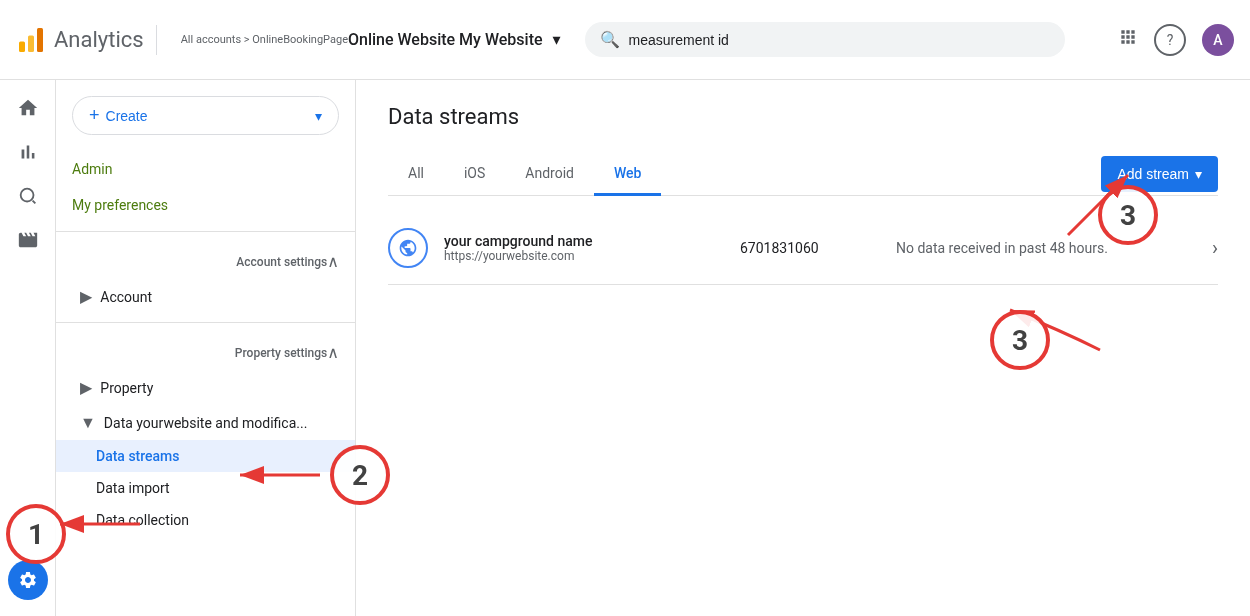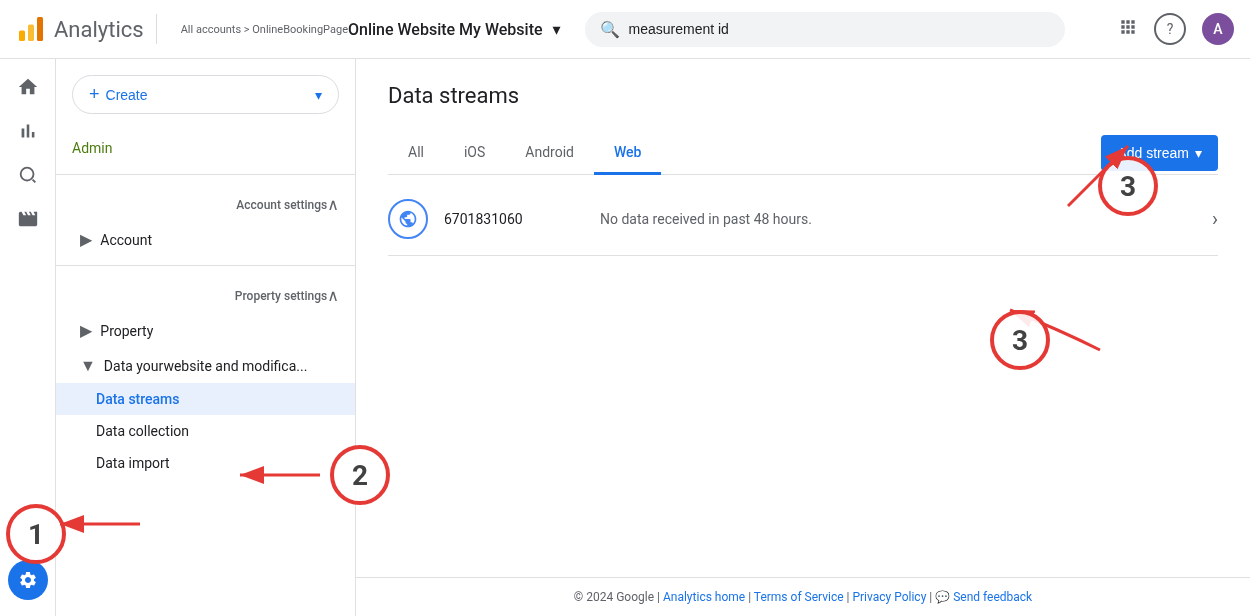--- a/index.html
+++ b/index.html
@@ -1,20 +1,20 @@
 <!DOCTYPE html>
 <html><head>
   <meta charset="utf-8">
   <style>
     * { box-sizing: border-box; margin: 0; padding: 0; }
     body { font-family: 'Google Sans', Roboto, Arial, sans-serif; font-size: 14px; color: #202124; background: #fff; width: 1250px; height: 616px; overflow: hidden; display: flex; flex-direction: column; }
 
     
     .header {
-      display: flex; align-items: center; height: 59px; padding: 0 16px;
+      display: flex; align-items: center; height: 80px; padding: 0 16px;
       border-bottom: 1px solid #e0e0e0; flex-shrink: 0; gap: 12px;
     }
     .logo-area { display: flex; align-items: center; gap: 8px; padding-right: 12px; border-right: 1px solid #dadce0; }
     .logo-icon { width: 30px; height: 30px; }
     .logo-text { font-size: 22px; color: #5f6368; font-weight: 400; }
     .account-selector { display: flex; padding: 0 12px; cursor: pointer; }
     .account-breadcrumb { font-size: 11px; color: #5f6368; display: flex; align-items: center; gap: 4px; }
     .account-name { font-size: 16px; color: #202124; font-weight: 500; display: flex; align-items: center; gap: 10px; }
     .search-bar {
       flex: 1; max-width: 480px; display: flex; align-items: center;
@@ -75,21 +75,21 @@
       display: flex; align-items: center; padding: 8px 16px 8px 40px;
       cursor: pointer; font-size: 14px; color: #202124;
     }
     .sub-sub-item.active { color: #1a73e8; background: #e8f0fe; font-weight: 500; }
 
     
     .content { flex: 1; overflow-y: auto; padding: 24px 32px; }
     .page-title { font-size: 22px; font-weight: 400; color: #202124; margin-bottom: 24px; }
 
     
-    .tabs { display: flex; align-items: center; border-bottom: 1px solid #e0e0e0; margin-bottom: 8px; gap: 0; }
+    .tabs { display: flex; align-items: center; border-bottom: 1px solid #e0e0e0; margin-bottom: 16px; gap: 0; }
     .tab {
       padding: 12px 20px; cursor: pointer; font-size: 14px; color: #5f6368;
       border-bottom: 3px solid transparent; margin-bottom: -1px;
     }
     .tab.active { color: #1a73e8; border-bottom-color: #1a73e8; font-weight: 500; }
     .tab-actions { margin-left: auto; }
     .add-stream-btn {
       display: flex; align-items: center; gap: 6px; background: #1a73e8; color: white;
       border: none; border-radius: 4px; padding: 10px 16px; cursor: pointer;
       font-size: 14px; font-weight: 500;
@@ -206,20 +206,23 @@
   <div class="nav-sidebar">
     <button class="create-btn">
       <span style="font-size:18px;color:#1a73e8;">+</span>
       <span>Create</span>
       <span style="margin-left:auto;">▾</span>
     </button>
 
     <div class="nav-item">
       <span>Admin</span>
     </div>
+    <div class="nav-item">
+      <span>My preferences</span>
+    </div>
 
     <div class="nav-divider"></div>
 
     <div class="section-header">
       <span>Account settings</span>
       <span class="chevron">∧</span>
     </div>
     <div class="sub-item">
       <span class="toggle-icon">▶</span>
       <span>Account</span>
@@ -236,24 +239,24 @@
       <span>Property</span>
     </div>
     <div class="sub-item">
       <span class="toggle-icon">▼</span>
       <span>Data yourwebsite and modifica...</span>
     </div>
     <div class="sub-sub-item active">
       <span>Data streams</span>
     </div>
     <div class="sub-sub-item">
+      <span>Data import</span>
+    </div>
+    <div class="sub-sub-item">
       <span>Data collection</span>
-    </div>
-    <div class="sub-sub-item">
-      <span>Data import</span>
     </div>
   </div>
 
   <div class="content-wrapper">
     <div class="content">
       <h1 class="page-title">Data streams</h1>
 
       <div class="tabs">
         <div class="tab">
           <span>All</span>
@@ -273,20 +276,24 @@
             <span>▾</span>
           </button>
         </div>
       </div>
 
       <div class="stream-row">
         <div class="stream-icon">
           <svg width="20" height="20" viewBox="0 0 24 24" fill="#4285f4">
               <path d="M12 2C6.48 2 2 6.48 2 12s4.48 10 10 10 10-4.48 10-10S17.52 2 12 2zm-1 17.93c-3.95-.49-7-3.85-7-7.93 0-.62.08-1.21.21-1.79L9 15v1c0 1.1.9 2 2 2v1.93zm6.9-2.54c-.26-.81-1-1.39-1.9-1.39h-1v-3c0-.55-.45-1-1-1H8v-2h2c.55 0 1-.45 1-1V7h2c1.1 0 2-.9 2-2v-.41c2.93 1.19 5 4.06 5 7.41 0 2.08-.8 3.97-2.1 5.39z"></path>
             </svg>
+        </div>
+        <div class="stream-info">
+          <div class="stream-name">your campground name</div>
+          <div class="stream-url">https://yourwebsite.com</div>
         </div>
         <div class="stream-id">6701831060</div>
         <div class="stream-status">No data received in past 48 hours.</div>
         <div class="stream-chevron">›</div>
       </div>
 
       <div style="position:relative; height:0;">
         <div style="position:absolute; right:60px; top:-100px;">
           
           <svg width="120" height="100" style="position:absolute;right:10px;top:-30px;">
@@ -298,32 +305,20 @@
             <path d="M 40 80 Q 80 40 100 20" stroke="#e53935" stroke-width="3" fill="none" marker-end="url(#arrowhead3)"></path>
           </svg>
           <div class="annotation-circle" style="position:static;display:inline-flex;">
             <span>3</span>
           </div>
         </div>
       </div>
 
     </div>
 
-    <div class="footer">
-      <span>© 2024 Google</span>
-      |
-      <a href="#">Analytics home</a>
-      |
-      <a href="#">Terms of Service</a>
-      |
-      <a href="#">Privacy Policy</a>
-      |
-      <span>💬</span>
-      <a href="#">Send feedback</a>
-    </div>
   </div>
 </div>
 
 <div style="position:fixed; bottom:52px; left:6px; display:flex; align-items:center; gap:4px; pointer-events:none; z-index:100;">
   <svg width="120" height="60" style="position:absolute;left:44px;top:-10px;">
     <defs>
         <marker id="arrowhead1" markerWidth="8" markerHeight="6" refX="8" refY="3" orient="auto">
           <polygon points="0 0, 8 3, 0 6" fill="#e53935"></polygon>
         </marker>
       </defs>

